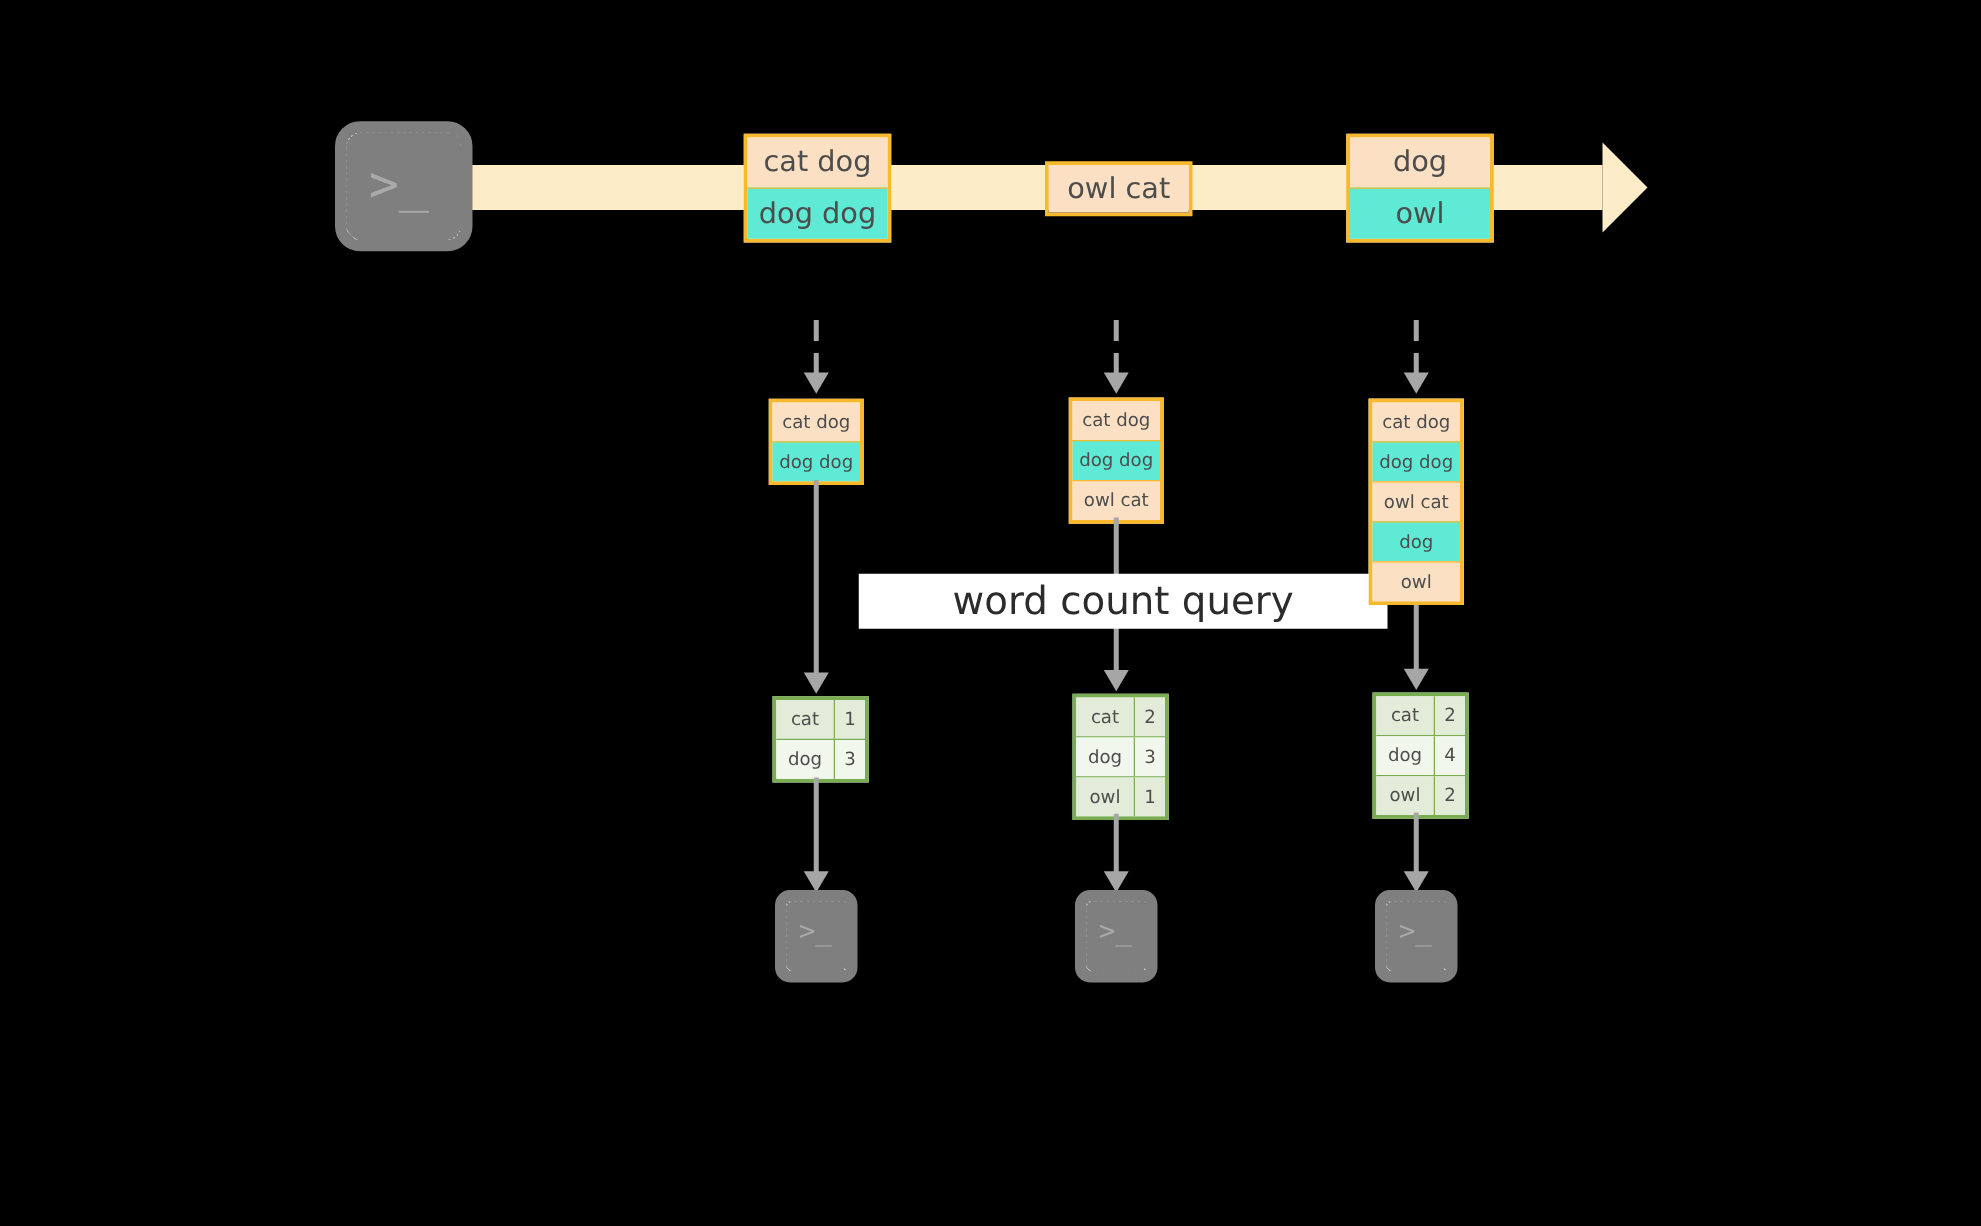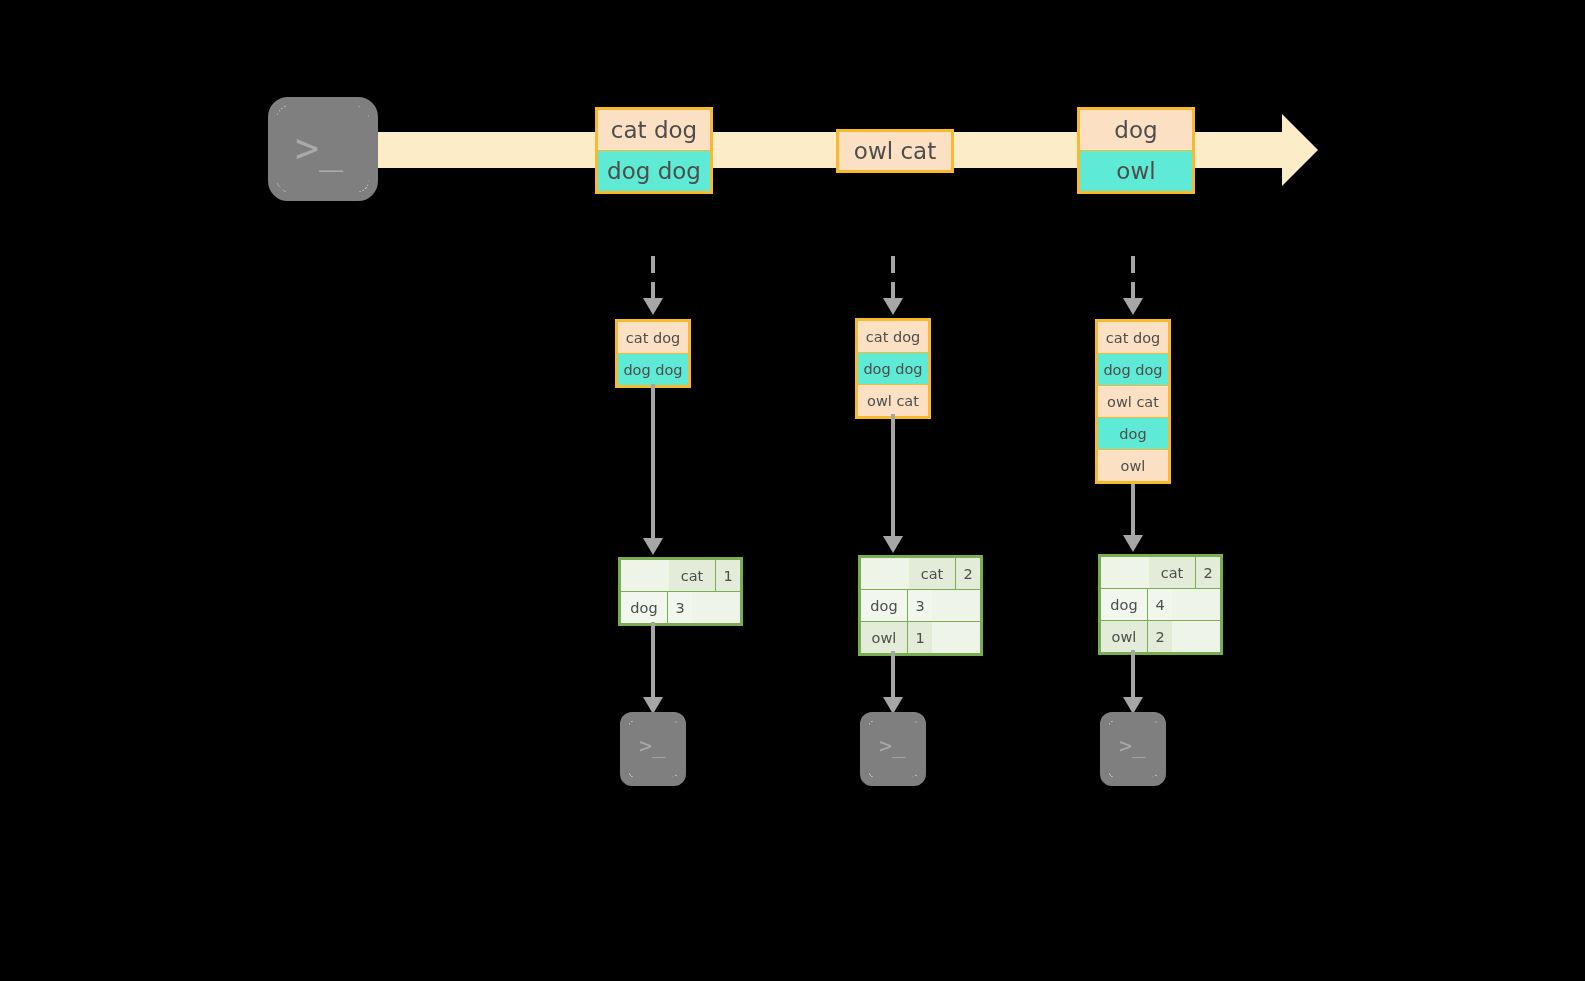--- a/index.html
+++ b/index.html
@@ -97,21 +97,21 @@
     background: #eef4e8;
     display: flex;
     flex-direction: column;
     font-size: 14.5px;
   }
   .restable .row {
     display: flex;
     height: 31px;
     border-top: 1.5px solid #7aad52;
   }
-  .restable .row:first-child { border-top: none; padding-left: 48px; }
+  .restable .row:first-child { border-top: none; }
   .restable .row .k,
   .restable .row .v {
     display: flex;
     align-items: center;
     justify-content: center;
     color: #4d4d4d;
     background: #f2f7ee;
     white-space: nowrap;
   }
   .restable .row .k { width: 46px; }
@@ -275,20 +275,23 @@
   </div>
 
   <div class="abs conn-line" style="left:1131px; top:650px; height:49px;"></div>
   <div class="abs conn-head" style="left:1123px; top:697px;"></div>
 
   <div class="abs terminal small" style="left:1100px; top:712px;">
     <div class="terminal-inner"></div>
     <div class="terminal-glyph">&gt;_</div>
   </div>
 
+  <div class="abs query-band" style="left:687px; top:459px; width:423px; height:44px;">
+    <span>word count query</span>
+  </div>
 
   <div class="abs recbox stack" style="left:1095px; top:319px;">
     <div class="cell shade">cat dog</div>
     <div class="cell">dog dog</div>
     <div class="cell shade">owl cat</div>
     <div class="cell">dog</div>
     <div class="cell shade">owl</div>
   </div>
 
 </div>

